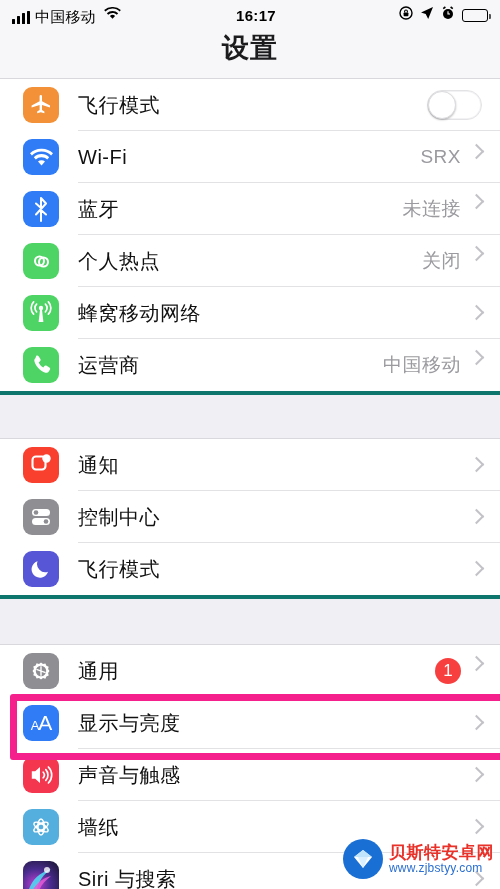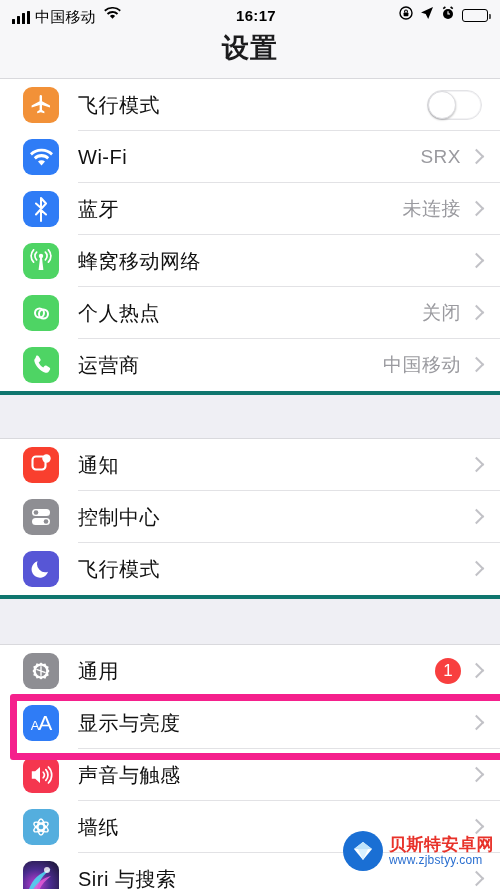--- a/index.html
+++ b/index.html
@@ -68,21 +68,21 @@
   .icon {
     width: 36px; height: 36px; border-radius: 9px;
     display: flex; align-items: center; justify-content: center;
     flex: none; position: relative; overflow: hidden;
   }
   .label {
     margin-left: 19px; font-size: 20px; color: #111; letter-spacing: .5px;
     white-space: nowrap;
   }
   .right {
-    margin-left: auto; display: flex; align-items: center; gap: 10px; padding-right: 18px;
+    margin-left: auto; display: flex; align-items: flex-start; gap: 10px; padding-right: 18px;
   }
   .value { font-size: 19px; color: #9a9a9f; letter-spacing: .5px; }
   .chev {
     width: 11px; height: 11px;
     border-right: 2.4px solid #c2c2c7; border-top: 2.4px solid #c2c2c7;
     transform: rotate(45deg); margin-bottom: 1px;
   }
   .badge {
     min-width: 26px; height: 26px; border-radius: 13px; background: #f83f3f;
     color: #fff; font-size: 17px; font-weight: 500;
@@ -121,21 +121,21 @@
   .aa .b { font-size: 21px; }
 
   
   .highlight {
     position: absolute; left: 10px; top: 694px; width: 505px; height: 66px;
     border: 7px solid #f5208c; border-radius: 3px; pointer-events: none; z-index: 20;
   }
 
   
   .watermark {
-    position: absolute; right: 6px; bottom: 18px; z-index: 30;
+    position: absolute; right: 6px; bottom: 10px; z-index: 30;
     display: flex; align-items: center; gap: 6px;
   }
   .wm-logo {
     width: 40px; height: 40px; border-radius: 50%;
     background: #1a6fd4; display: flex; align-items: center; justify-content: center;
   }
   .wm-text { line-height: 1.05; }
   .wm-title { font-size: 17px; font-weight: 700; color: #e8322a; letter-spacing: .5px; }
   .wm-url { font-size: 12px; color: #2a6fd0; letter-spacing: .2px; }
 </style>
@@ -237,46 +237,46 @@
         </div>
         <div class="label">蓝牙</div>
         <div class="right">
           <span class="value">未连接</span>
           <span class="chev"></span>
         </div>
         <div class="sep"></div>
       </div>
 
       <div class="row">
+        <div class="icon ic-hotspot">
+          <svg width="25" height="23" viewBox="0 0 25 23">
+            <path d="M10.5 6.5a4.5 4.5 0 1 1 0 9 4.5 4.5 0 0 1 0-9z" fill="none" stroke="#fff" stroke-width="2"></path>
+            <path d="M14.5 7.5a4.5 4.5 0 1 1 0 9 4.5 4.5 0 0 1 0-9z" fill="none" stroke="#fff" stroke-width="2"></path>
+          </svg>
+        </div>
+        <div class="label">个人热点</div>
+        <div class="right">
+          <span class="value">关闭</span>
+          <span class="chev"></span>
+        </div>
+        <div class="sep"></div>
+      </div>
+
+      <div class="row">
         <div class="icon ic-cell">
           <svg width="26" height="24" viewBox="0 0 26 24">
             <circle cx="13" cy="7" r="2.2" fill="#fff"></circle>
             <path d="M12 9h2l1.4 12h-4.8z" fill="#fff"></path>
             <path d="M8.6 10.8A5.2 5.2 0 0 1 8.6 3.2M17.4 3.2a5.2 5.2 0 0 1 0 7.6" fill="none" stroke="#fff" stroke-width="1.7" stroke-linecap="round"></path>
             <path d="M5.6 13.2A9 9 0 0 1 5.6.8M20.4.8a9 9 0 0 1 0 12.4" fill="none" stroke="#fff" stroke-width="1.7" stroke-linecap="round"></path>
           </svg>
         </div>
         <div class="label">蜂窝移动网络</div>
         <div class="right">
           <span class="value"></span>
-          <span class="chev"></span>
-        </div>
-        <div class="sep"></div>
-      </div>
-
-      <div class="row">
-        <div class="icon ic-hotspot">
-          <svg width="25" height="23" viewBox="0 0 25 23">
-            <path d="M10.5 6.5a4.5 4.5 0 1 1 0 9 4.5 4.5 0 0 1 0-9z" fill="none" stroke="#fff" stroke-width="2"></path>
-            <path d="M14.5 7.5a4.5 4.5 0 1 1 0 9 4.5 4.5 0 0 1 0-9z" fill="none" stroke="#fff" stroke-width="2"></path>
-          </svg>
-        </div>
-        <div class="label">个人热点</div>
-        <div class="right">
-          <span class="value">关闭</span>
           <span class="chev"></span>
         </div>
         <div class="sep"></div>
       </div>
 
       <div class="row">
         <div class="icon ic-carrier">
           <svg width="23" height="23" viewBox="0 0 23 23">
             <path d="M6.3 1.8c.8-.5 1.8-.3 2.3.5l1.8 2.8c.5.8.3 1.8-.5 2.3l-1.2.8c.6 2.2 2.4 4.2 4.6 5.2l.9-1.2c.5-.8 1.6-1 2.4-.5l2.8 1.8c.8.5 1 1.6.5 2.3l-1.3 1.9c-.7 1-2 1.4-3.2 1-5-1.6-9.6-6.3-11-11.4-.3-1.2.1-2.4 1-3.1z" fill="#fff"></path>
           </svg>

